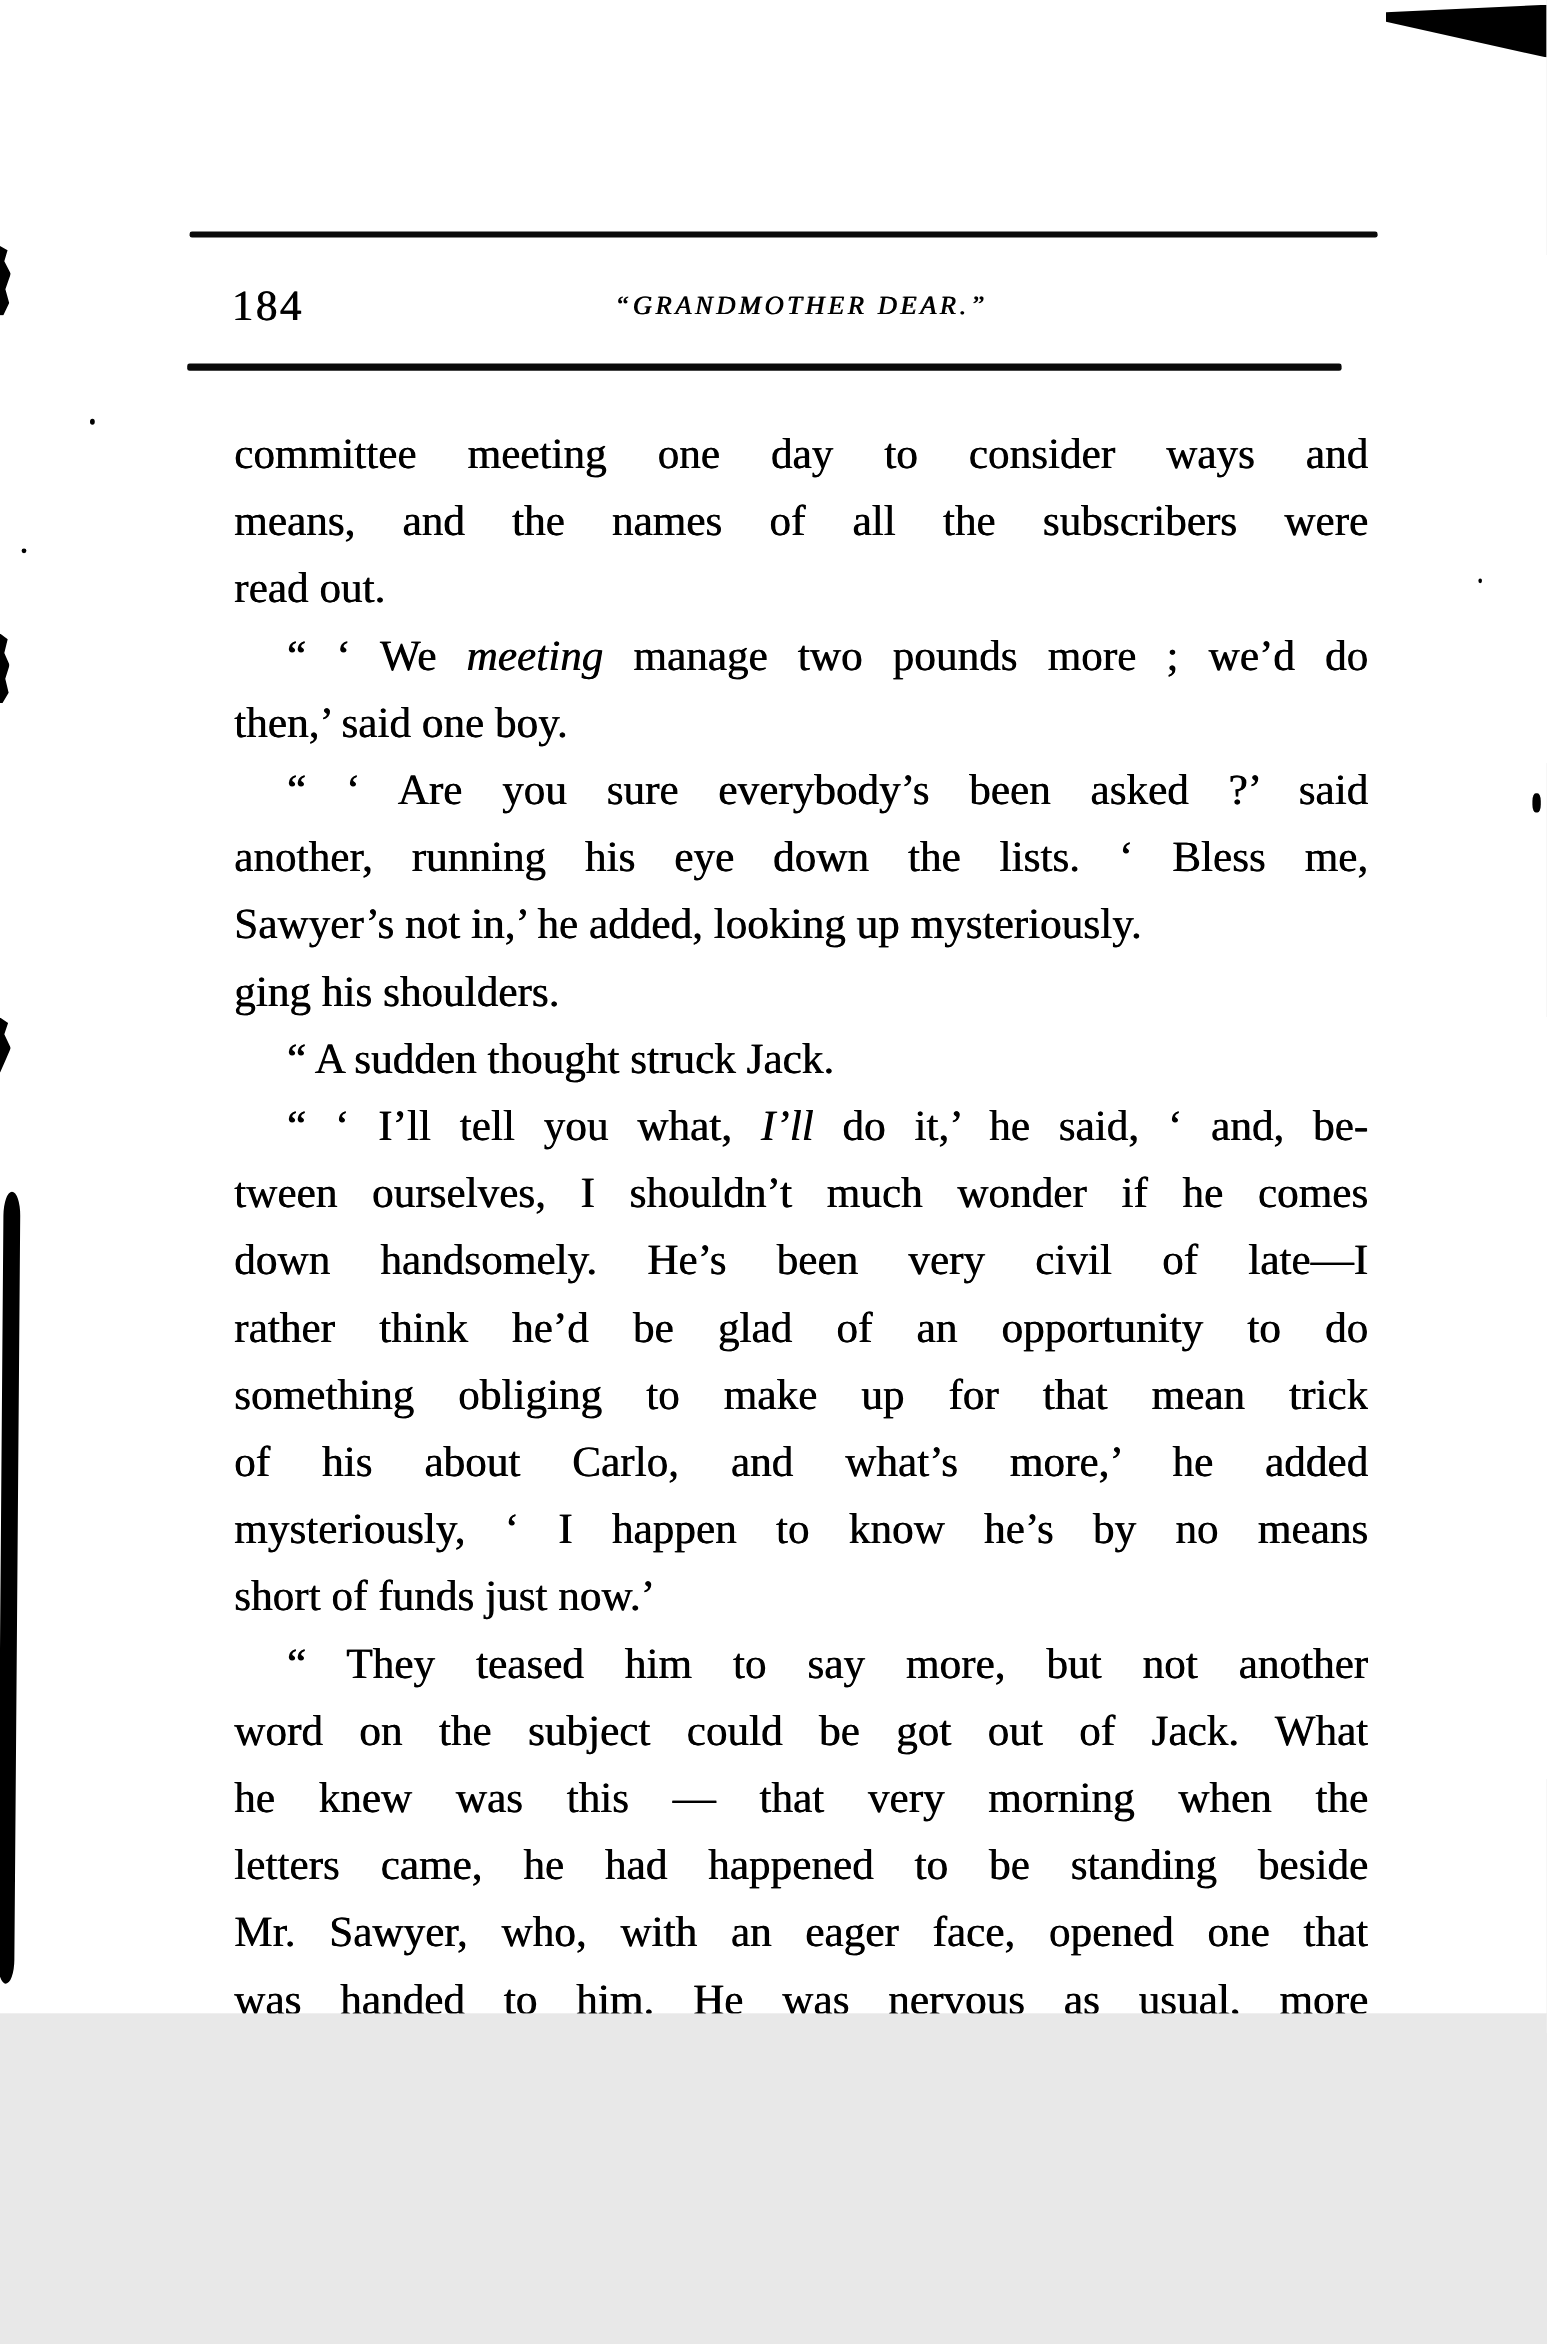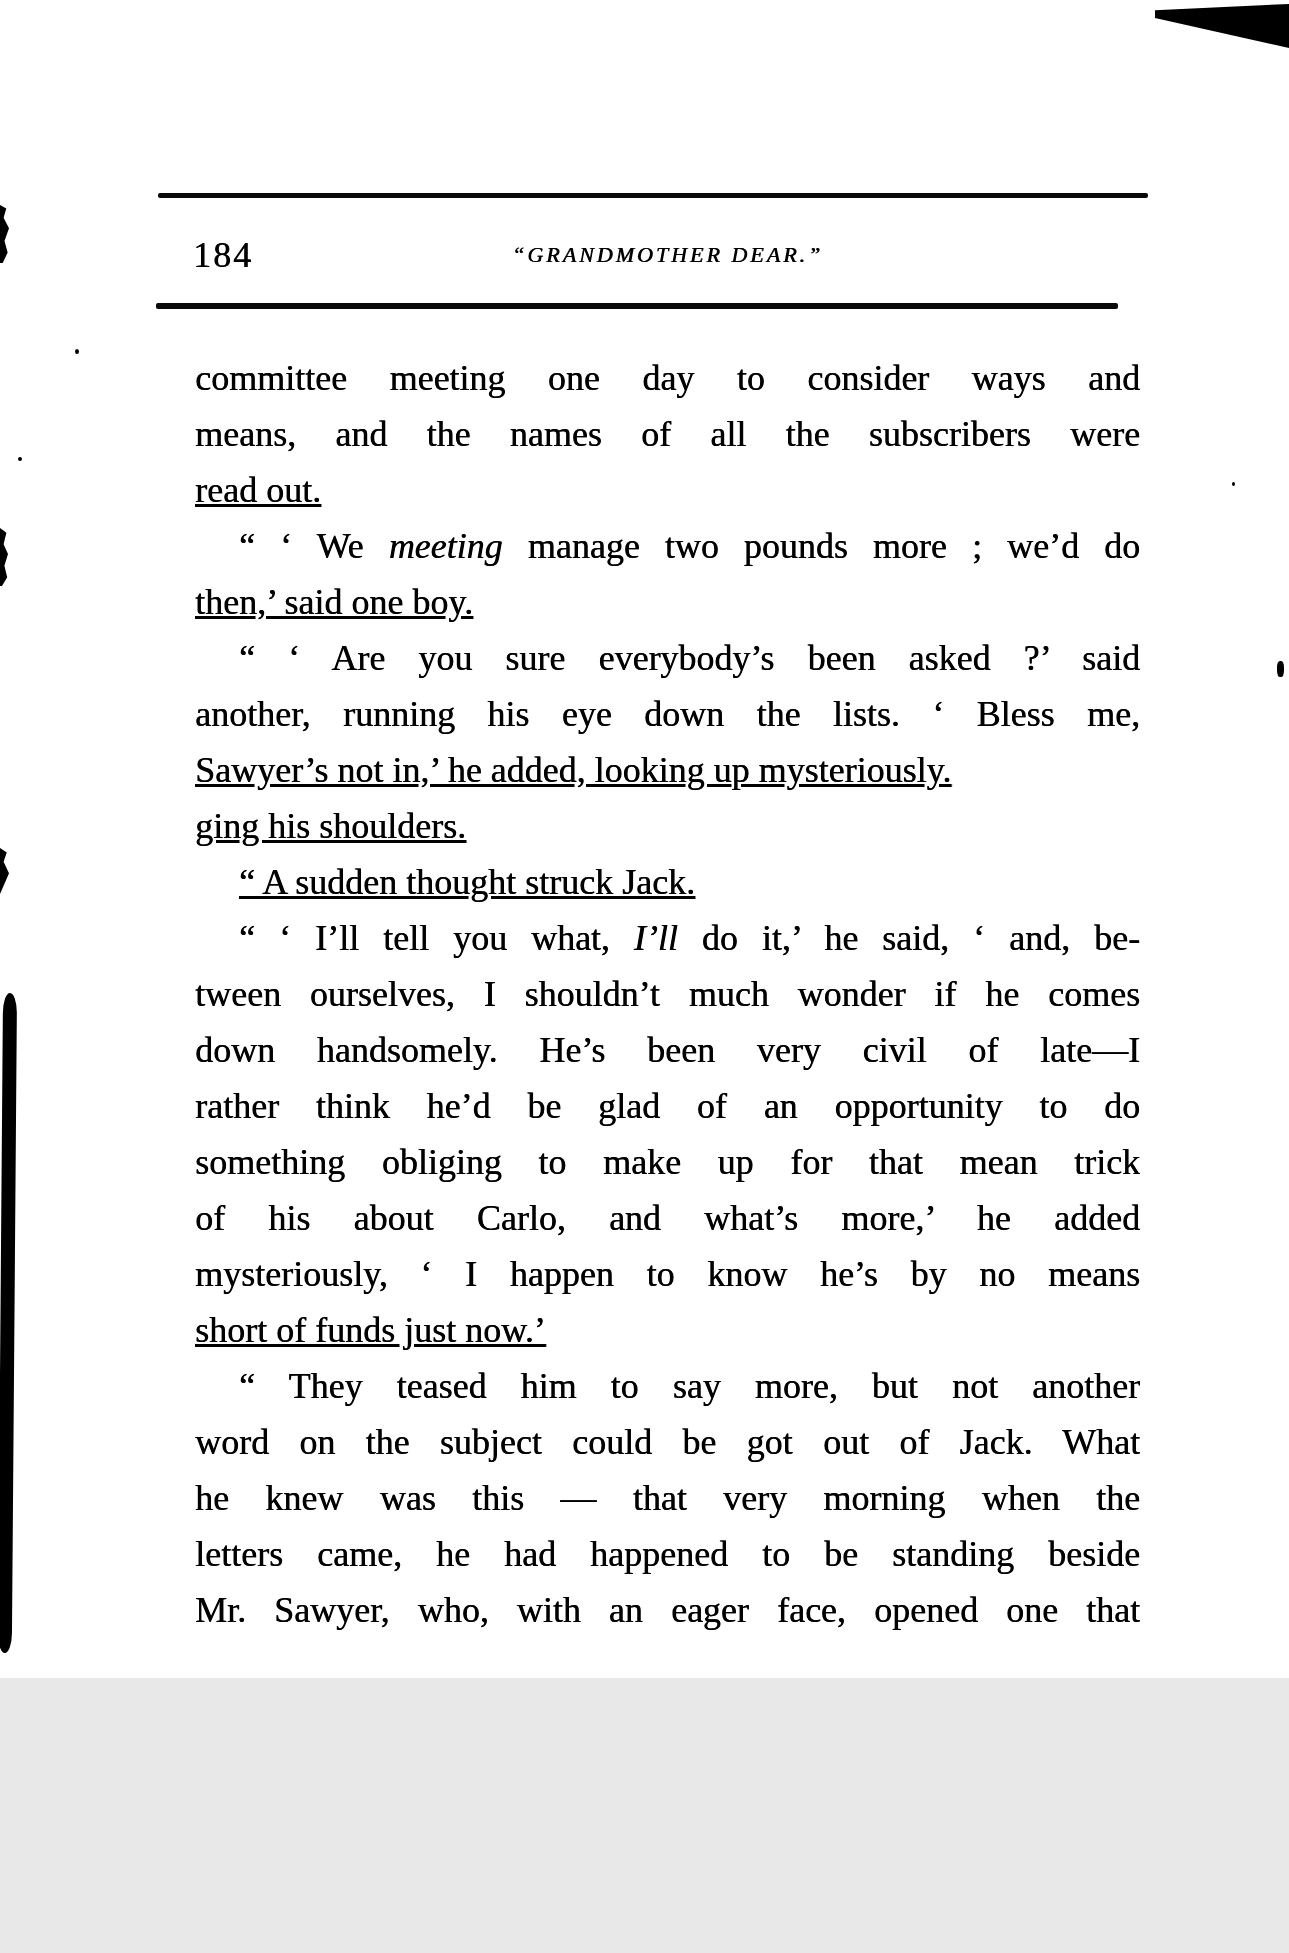--- a/index.html
+++ b/index.html
@@ -49,21 +49,21 @@
   .line {
     height: 56px;
     line-height: 56px;
     font-size: 36px;
     text-align: justify;
     text-align-last: justify;
     overflow: hidden;
     text-shadow: 0.5px 0 0 currentColor;
     white-space: normal;
   }
-  .line.para-end { text-align-last: left; text-decoration: underline; }
+  .line.para-end { text-align-last: left; }
   .line.indent { text-indent: 44px; }
   .artifact { position: absolute; background: #000; }
   .a-corner {
     left: 1155px; top: 4px; width: 134px; height: 44px;
     clip-path: polygon(0 14%, 100% 0, 100% 100%, 0 32%);
   }
   .a-edge1 { left: 0; top: 205px; width: 9px; height: 58px;
     clip-path: polygon(0 0, 70% 6%, 40% 22%, 100% 40%, 50% 62%, 85% 82%, 30% 100%, 0 100%); }
   .a-edge2 { left: 0; top: 528px; width: 8px; height: 58px;
     clip-path: polygon(0 0, 80% 8%, 45% 28%, 100% 45%, 55% 65%, 90% 85%, 25% 100%, 0 100%); }
@@ -113,20 +113,21 @@
       <div class="line">rather think he’d be glad of an opportunity to do</div>
       <div class="line">something obliging to make up for that mean trick</div>
       <div class="line">of his about Carlo, and what’s more,’ he added</div>
       <div class="line">mysteriously, ‘ I happen to know he’s by no means</div>
       <div class="line para-end">short of funds just now.’</div>
       <div class="line indent">“ They teased him to say more, but not another</div>
       <div class="line">word on the subject could be got out of Jack. What</div>
       <div class="line">he knew was this — that very morning when the</div>
       <div class="line">letters came, he had happened to be standing beside</div>
       <div class="line">Mr. Sawyer, who, with an eager face, opened one that</div>
+      <div class="line">was handed to him. He was nervous as usual, more</div>
     </div>
 
   <div class="artifact a-corner"></div>
   <div class="artifact a-edge1"></div>
   <div class="artifact a-edge2"></div>
   <div class="artifact a-edge3"></div>
   <div class="artifact a-bar-long"></div>
   <div class="artifact a-bar2"></div>
   <div class="artifact a-dot d1"></div>
   <div class="artifact a-dot d2"></div>

